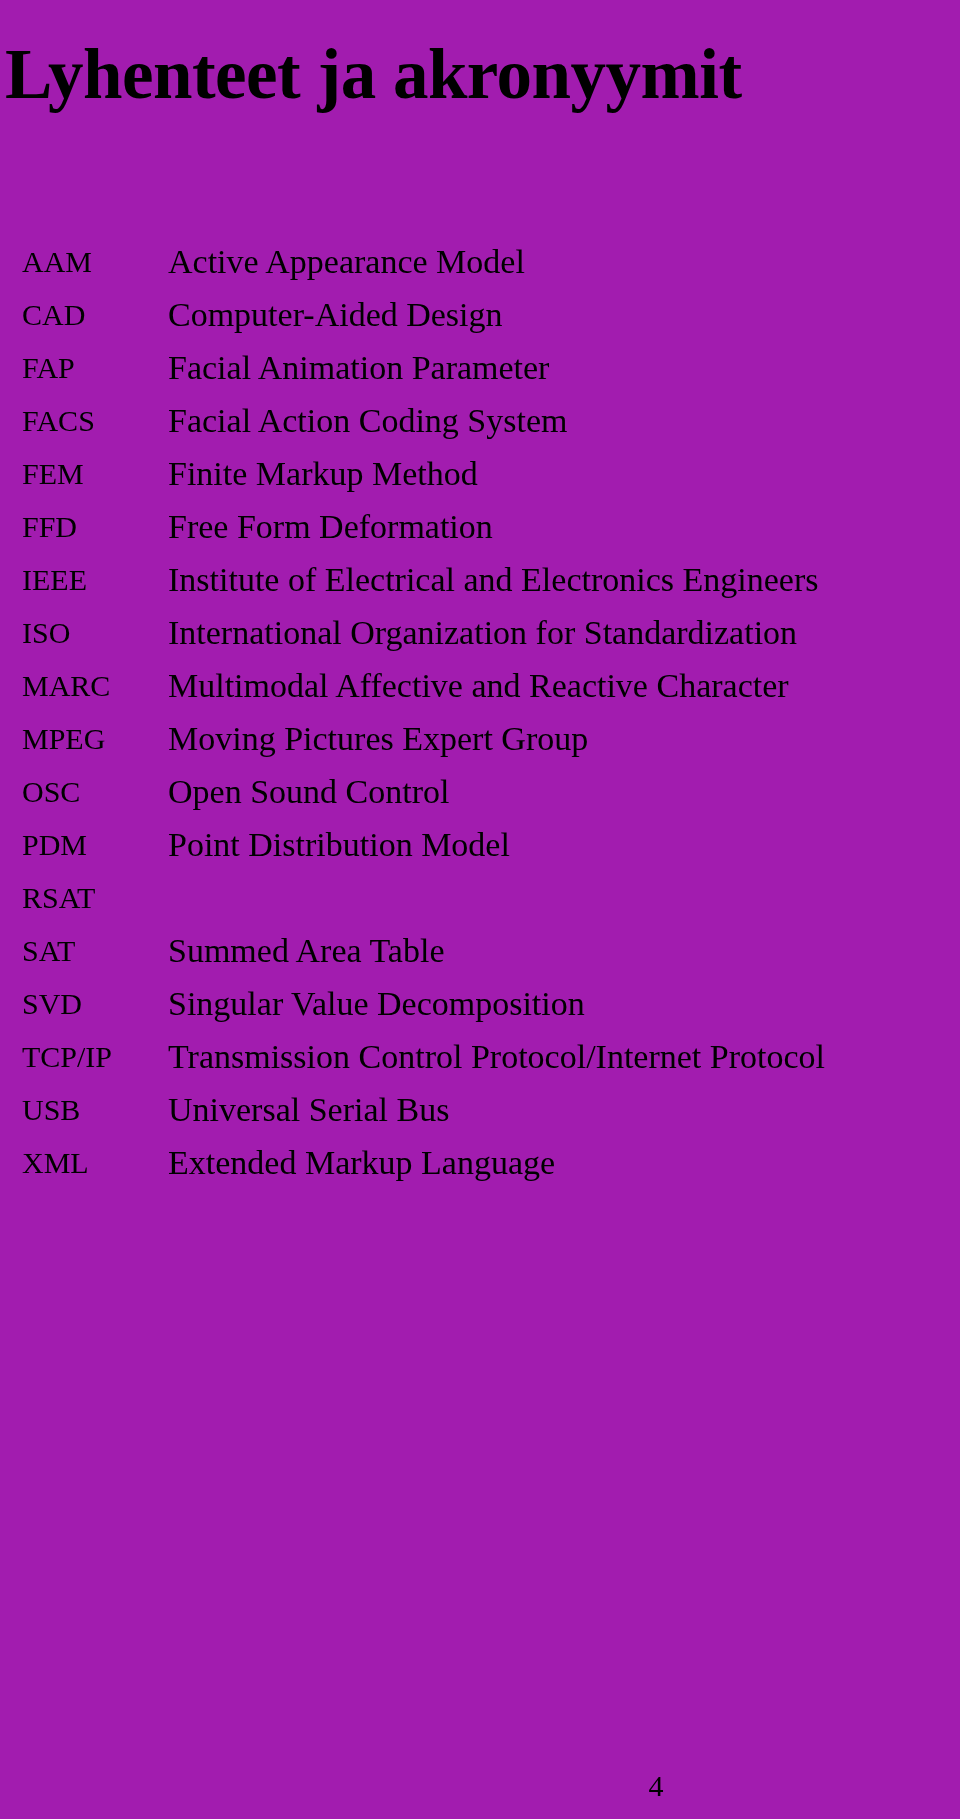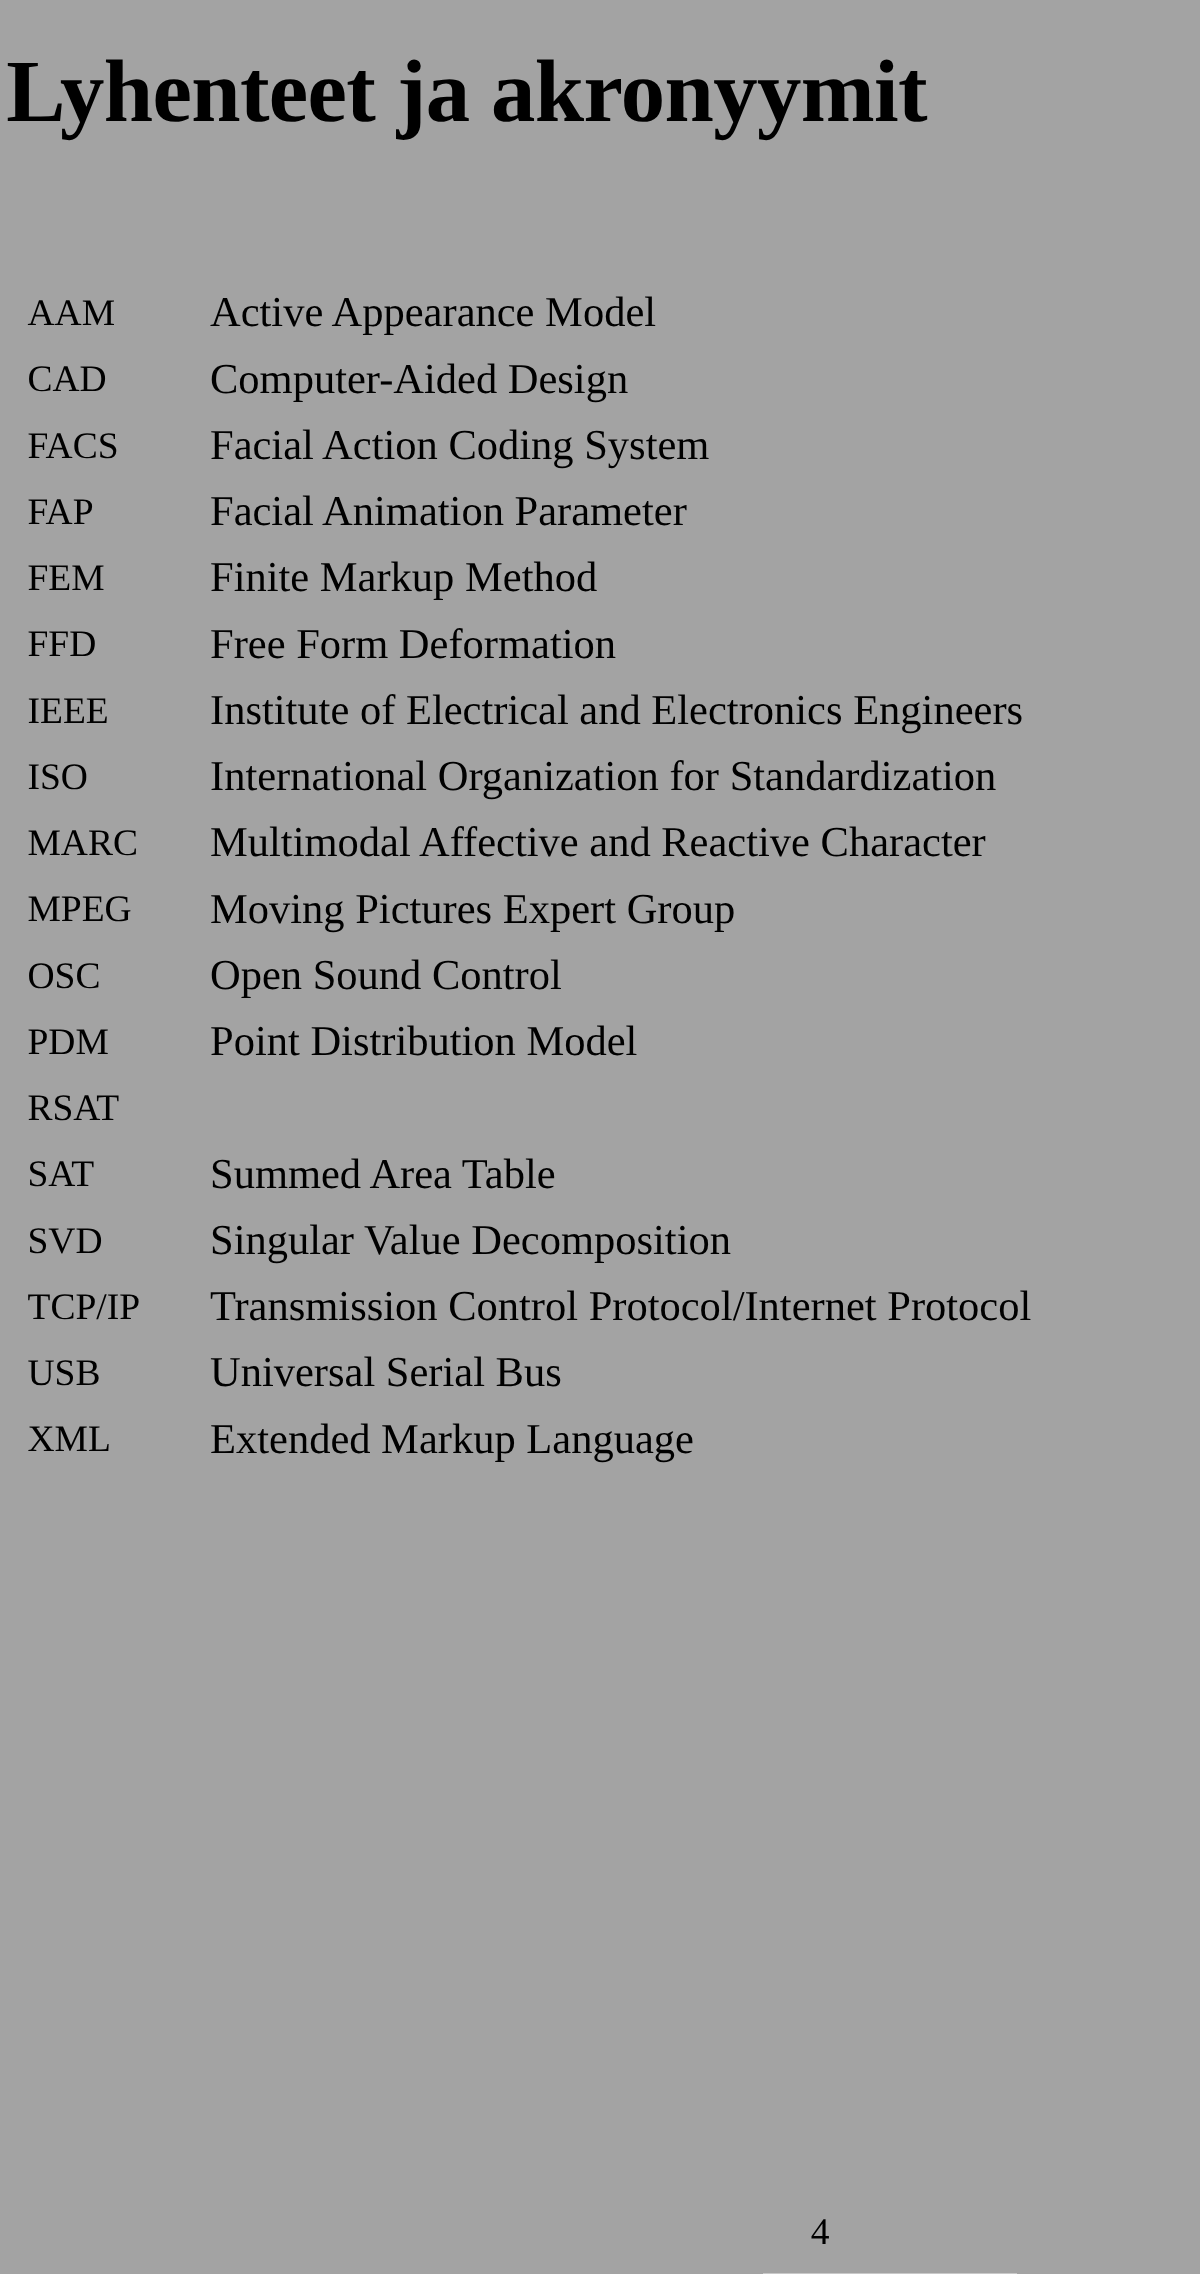--- a/index.html
+++ b/index.html
@@ -16,40 +16,40 @@
     color: #000000;
     -webkit-font-smoothing: antialiased;
   }
 
   #page {
     position: absolute;
     left: 0;
     top: 0;
     width: 960px;
     height: 1819px;
-    background: #a3a3a3;
+    background: #a21caf;
   }
 
   
   #page-title {
     position: absolute;
     left: 5px;
     top: -9px;
     font-size: 71px;
     font-weight: 700;
     letter-spacing: -0.5px;
     line-height: 1.0;
     white-space: nowrap;
   }
 
   
   #acronym-list {
     position: absolute;
     left: 0;
-    top: 224px;
+    top: 235px;
     width: 876px;
   }
   .acronym-row {
     position: relative;
     height: 53px;
     line-height: 53px;
     white-space: nowrap;
   }
   .acronym-term {
     position: absolute;
@@ -89,26 +89,26 @@
   <div id="acronym-list">
       <div class="acronym-row">
         <span class="acronym-term">AAM</span>
         <span class="acronym-def">Active Appearance Model</span>
       </div>
       <div class="acronym-row">
         <span class="acronym-term">CAD</span>
         <span class="acronym-def">Computer-Aided Design</span>
       </div>
       <div class="acronym-row">
+        <span class="acronym-term">FAP</span>
+        <span class="acronym-def">Facial Animation Parameter</span>
+      </div>
+      <div class="acronym-row">
         <span class="acronym-term">FACS</span>
         <span class="acronym-def">Facial Action Coding System</span>
-      </div>
-      <div class="acronym-row">
-        <span class="acronym-term">FAP</span>
-        <span class="acronym-def">Facial Animation Parameter</span>
       </div>
       <div class="acronym-row">
         <span class="acronym-term">FEM</span>
         <span class="acronym-def">Finite Markup Method</span>
       </div>
       <div class="acronym-row">
         <span class="acronym-term">FFD</span>
         <span class="acronym-def">Free Form Deformation</span>
       </div>
       <div class="acronym-row">

